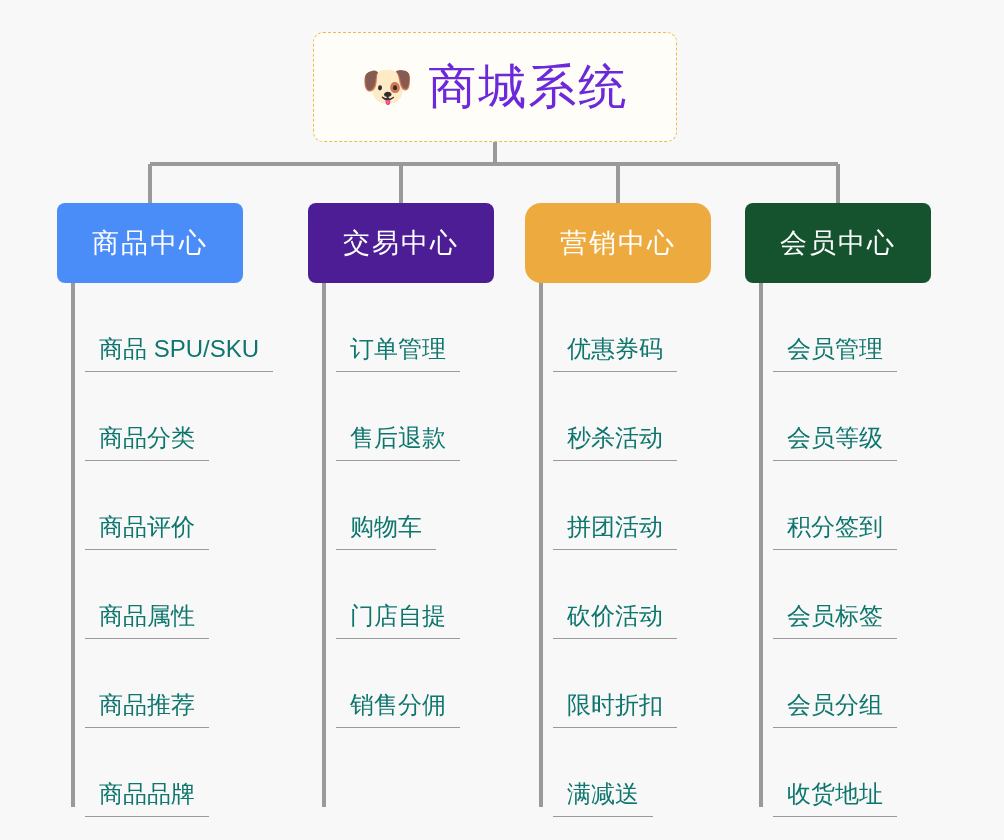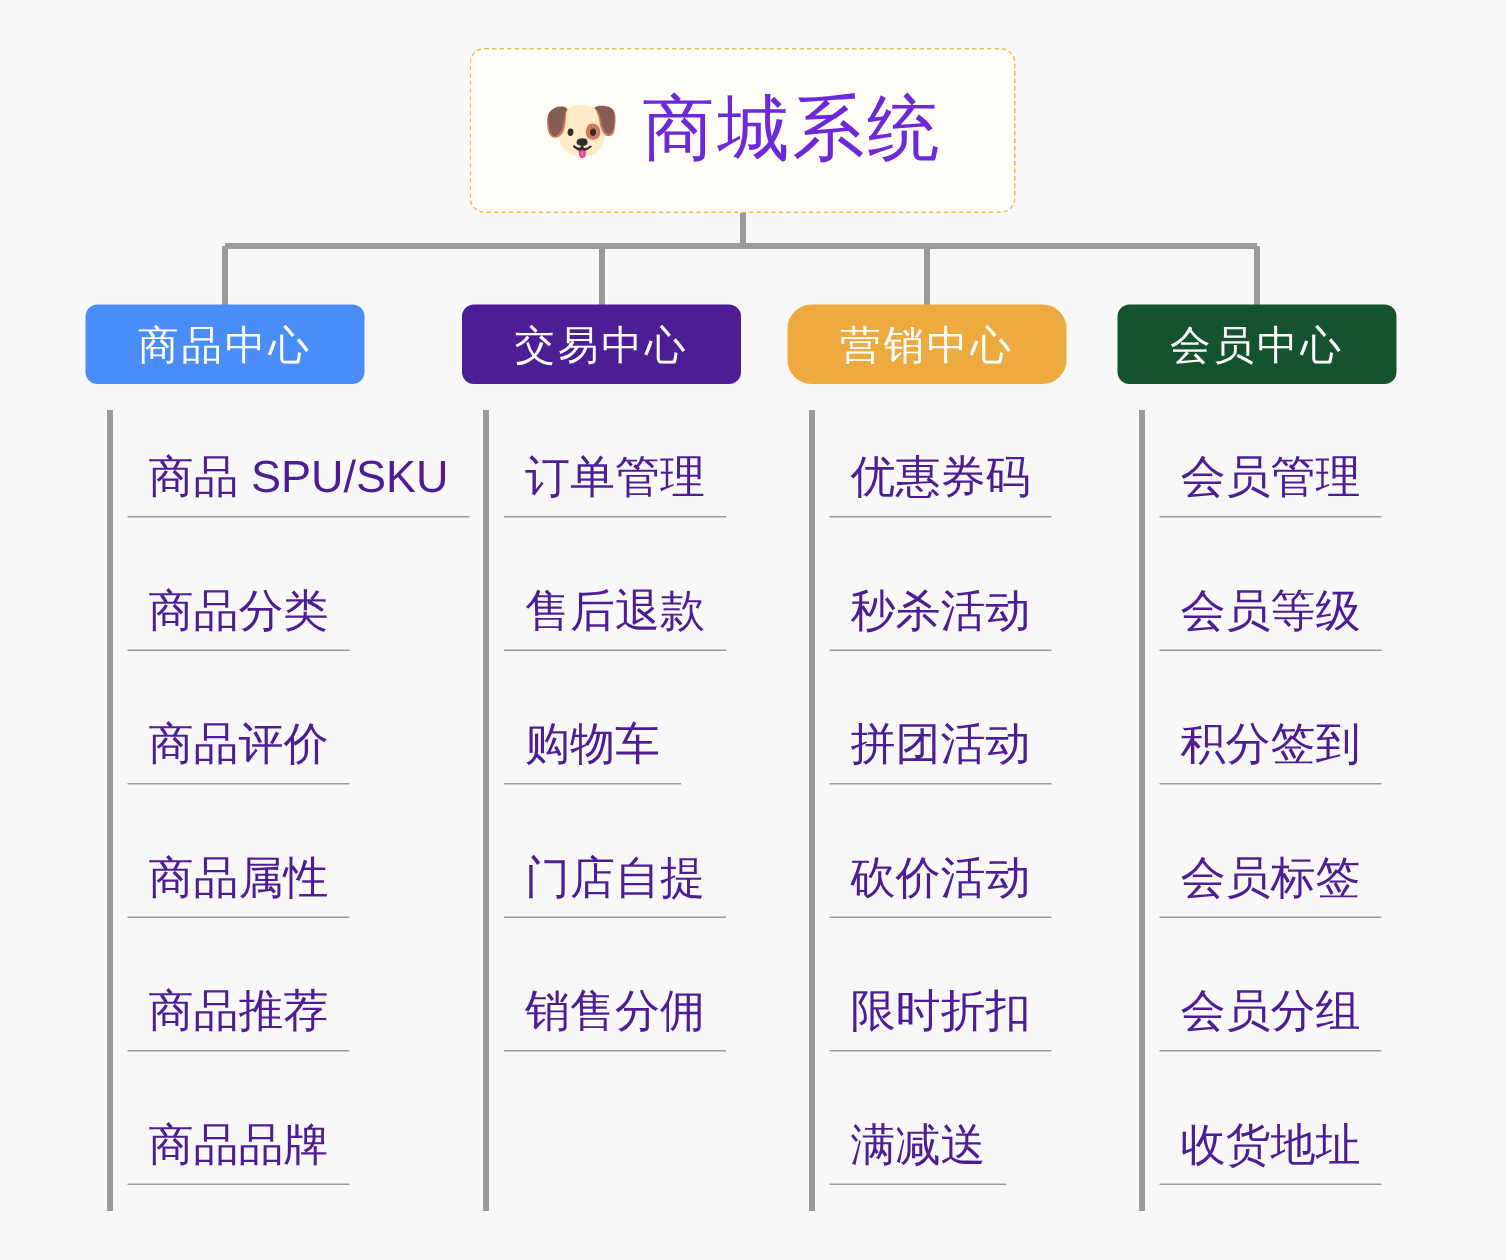--- a/index.html
+++ b/index.html
@@ -60,21 +60,21 @@
     pointer-events: none;
   }
 
   
   .column {
     position: absolute;
     top: 203px;
   }
   .cat-box {
     box-sizing: border-box;
-    height: 53px;
+    height: 80px;
     border-radius: 8px;
     display: flex;
     align-items: center;
     justify-content: center;
     color: #ffffff;
     font-size: 27px;
     letter-spacing: 2px;
     white-space: nowrap;
   }
 
@@ -84,22 +84,22 @@
     padding-top: 0;
   }
   .sub-item {
     position: relative;
     height: 89px;
     display: flex;
     align-items: flex-end;
   }
   .sub-label {
     display: inline-block;
-    font-size: 30px;
-    color: #4c1d95;
+    font-size: 24px;
+    color: #0f766e;
     white-space: nowrap;
     padding: 0 14px 7px 14px;
     margin-left: 28px;
     border-bottom: 1.6px solid #9a9a9a;
     line-height: 1.2;
   }
 </style>
 </head>
 <body>
 

